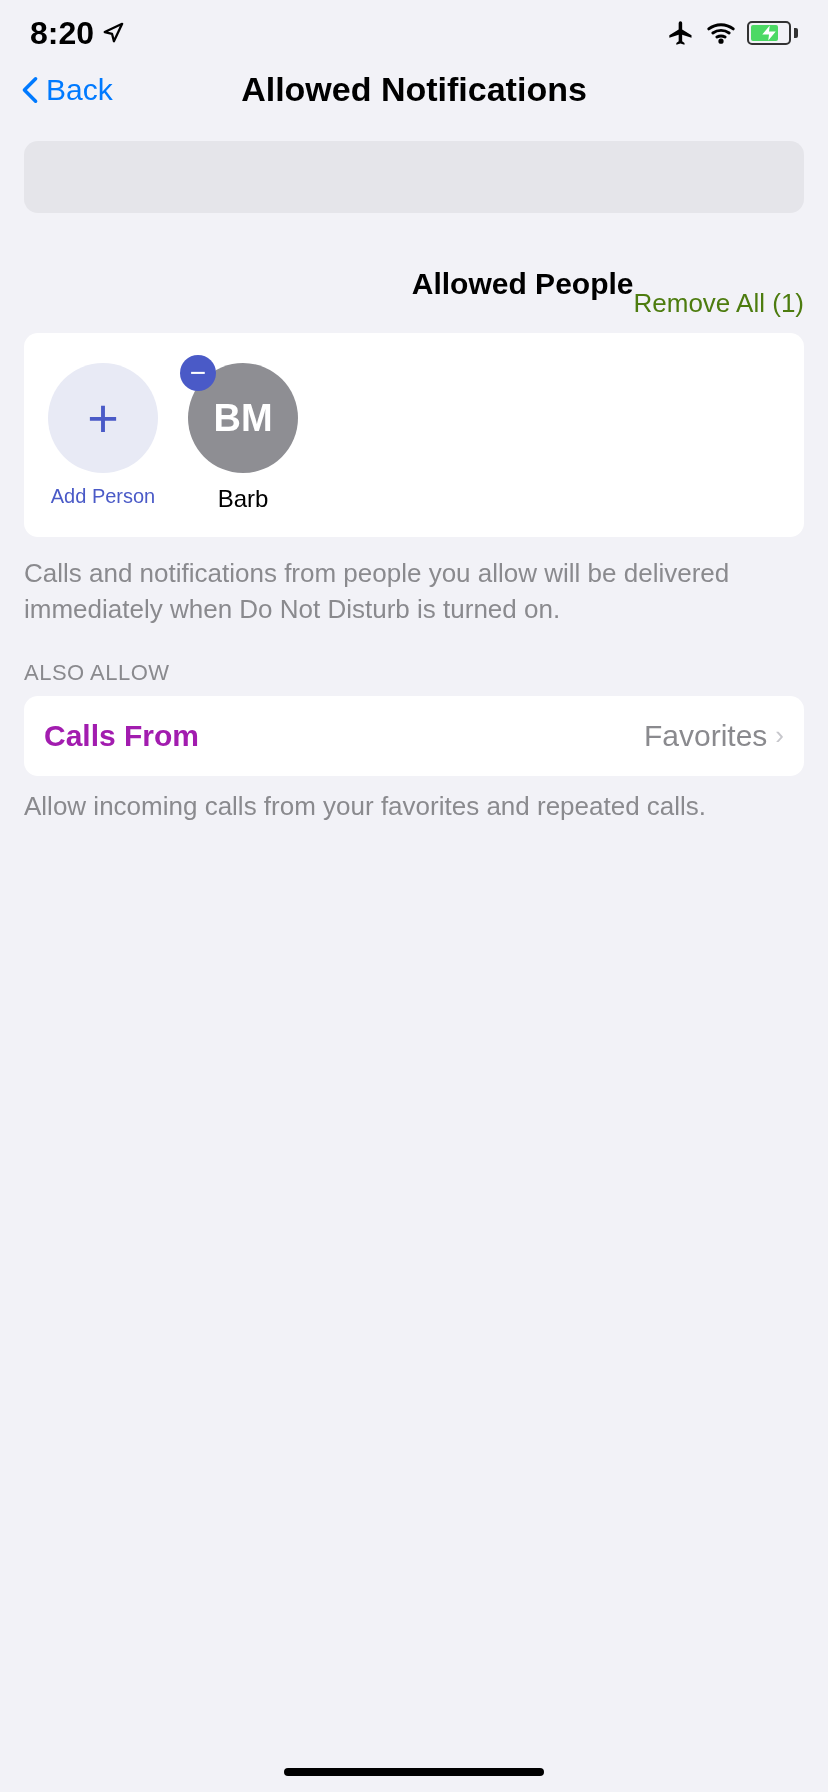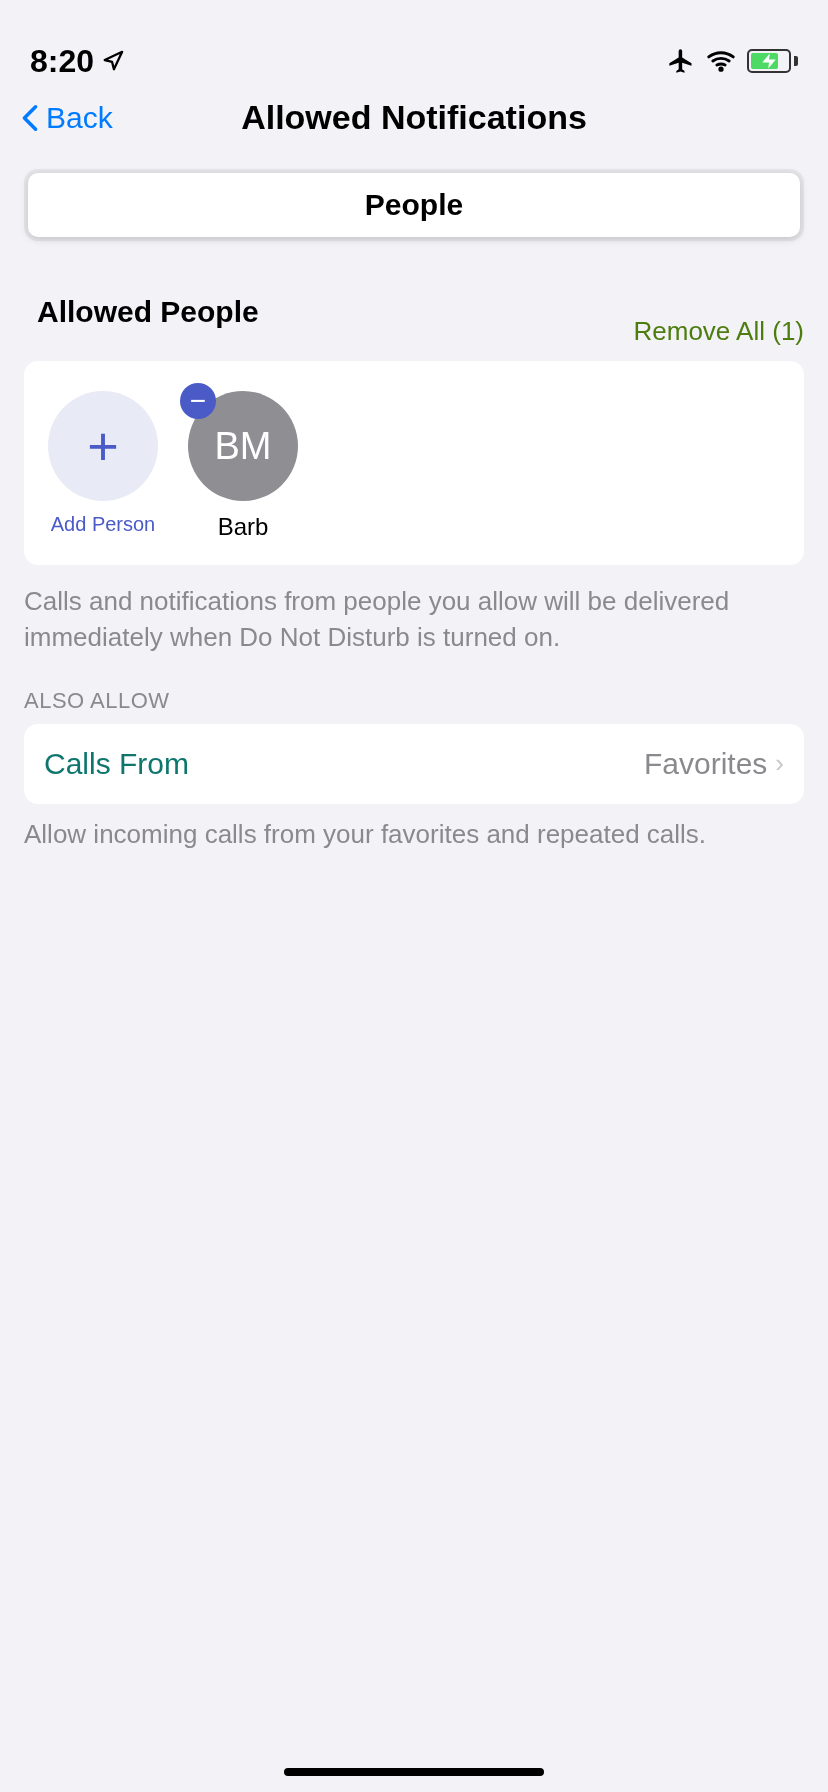--- a/index.html
+++ b/index.html
@@ -13,21 +13,20 @@
       position: relative;
     }
 
     
     .status-bar {
       display: flex;
       justify-content: space-between;
       align-items: center;
       padding: 14px 30px 8px 30px;
       height: 60px;
-      margin-top: 28px;
     }
     .status-time {
       font-size: 32px;
       font-weight: 600;
       color: #000;
       display: flex;
       align-items: center;
       gap: 8px;
     }
     .status-icons {
@@ -87,23 +86,23 @@
       font-weight: 600;
       color: #000;
     }
     .segment-option.inactive {
       color: #555;
     }
 
     
     .section-header {
       display: flex;
-      justify-content: space-between;
-      align-items: center;
-      padding: 20px 24px 14px 37px;
+      justify-content: flex-end;
+      align-items: center;
+      padding: 20px 24px 14px 24px;
     }
     .section-title {
       font-size: 30px;
       font-weight: 700;
       color: #000;
     }
     .remove-all-btn {
       font-size: 26px;
       color: #4d7c0f;
       cursor: pointer;
@@ -179,21 +178,21 @@
     .contact-avatar {
       width: 110px;
       height: 110px;
       border-radius: 55px;
       background: #8e8e93;
       display: flex;
       align-items: center;
       justify-content: center;
       color: #fff;
       font-size: 38px;
-      font-weight: 400;
+      font-weight: 700;
     }
     .contact-name {
       font-size: 24px;
       color: #000;
       text-align: center;
     }
 
     
     .description-text {
       margin: 18px 24px 0 24px;
@@ -218,22 +217,22 @@
       border-radius: 14px;
       padding: 0 20px;
       height: 80px;
       display: flex;
       align-items: center;
       justify-content: space-between;
       cursor: pointer;
     }
     .calls-from-label {
       font-size: 30px;
-      color: #0f766e;
-      font-weight: 400;
+      color: #a21caf;
+      font-weight: 700;
     }
     .calls-from-value {
       display: flex;
       align-items: center;
       gap: 8px;
       color: #8a8a8e;
       font-size: 30px;
     }
     .chevron {
       font-size: 26px;
@@ -298,23 +297,20 @@
   <div class="back-button">
     <svg width="20" height="28" viewBox="0 0 12 20" fill="none">
       <path d="M10 2L2 10L10 18" stroke="#007aff" stroke-width="2.5" stroke-linecap="round" stroke-linejoin="round"></path>
     </svg>
     <span style="color:#007aff;font-size:30px;">Back</span>
   </div>
   <span class="nav-title">Allowed Notifications</span>
 </div>
 
 <div class="segment-control">
-  <div class="segment-option active">
-    <span>People</span>
-  </div>
 </div>
 
 <div class="section-header">
   <span class="section-title">Allowed People</span>
   <span class="remove-all-btn">Remove All (1)</span>
 </div>
 
 <div class="people-card">
 
   <div class="person-item">

